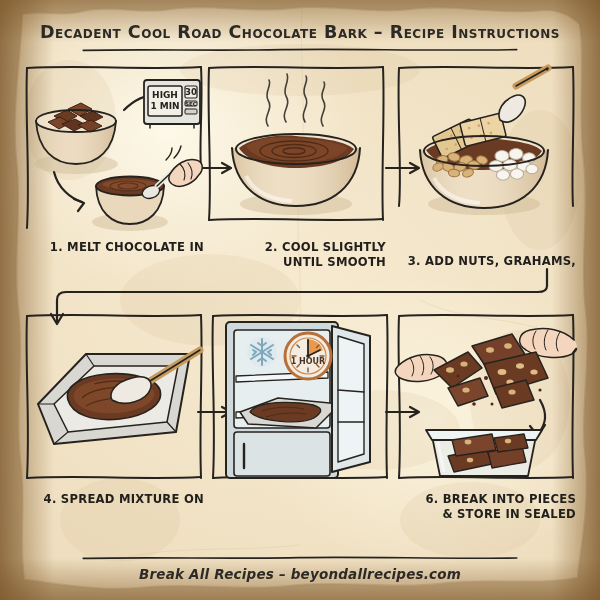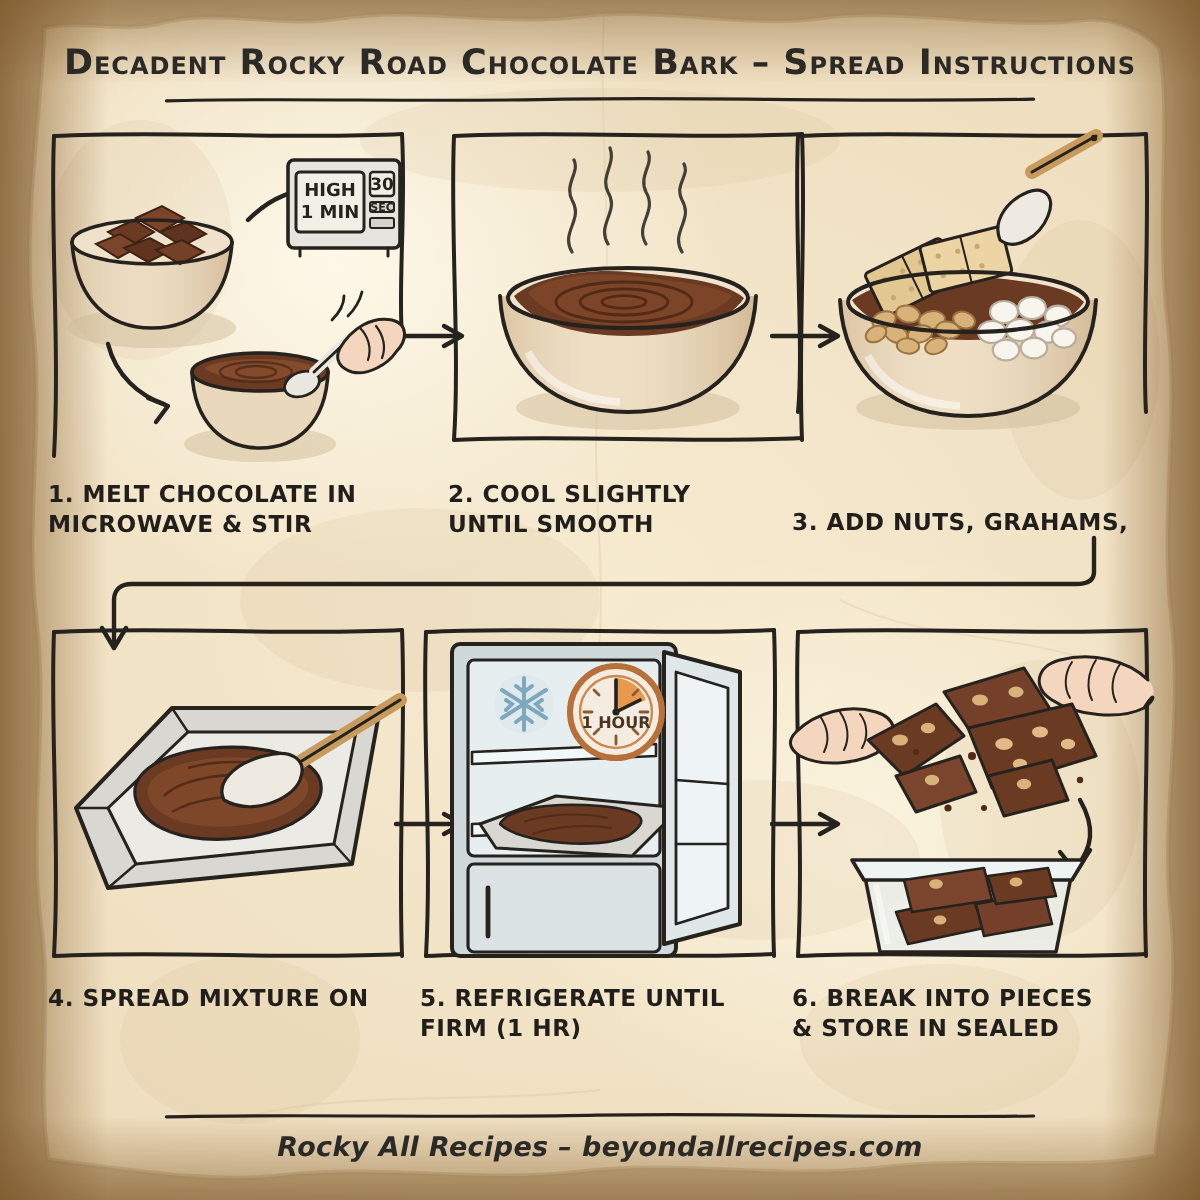--- a/index.html
+++ b/index.html
@@ -43,21 +43,21 @@
     font-size:13.5px;font-style:italic;font-weight:700;color:#2b2a26;
     letter-spacing:.2px;
   }
 
   
   .grid{position:absolute;left:24px;top:64px;width:552px;height:480px;}
   .cell{position:absolute;}
   .art{position:absolute;left:0;top:0;width:100%;}
   .caption{
     position:absolute;left:0;right:0;
-    text-align:left;color:#211f1c;
+    text-align:right;color:#211f1c;
     font-family:"DejaVu Sans",sans-serif;
     font-size:11.6px;font-weight:600;line-height:15px;
     letter-spacing:.25px;
     text-transform:uppercase;
   }
   .caption span{display:block;}
 
   svg{display:block;overflow:visible;}
   .ink{stroke:#26231f;fill:none;stroke-linecap:round;stroke-linejoin:round;}
 </style>
@@ -103,29 +103,29 @@
              C 586 60, 578 110, 584 160 C 590 210, 580 260, 586 310
              C 592 360, 580 410, 586 460 C 590 510, 580 552, 578 578
              C 540 586, 490 578, 440 584 C 390 590, 340 580, 290 586
              C 240 592, 190 582, 140 588 C 100 592, 60 584, 24 580
              C 18 540, 26 500, 20 460 C 14 410, 24 360, 18 310
              C 12 260, 22 210, 16 160 C 11 112, 20 60, 22 14 Z" fill="none" stroke="#a9895a" stroke-width="2.5" opacity=".55"></path>
   </svg>
 
   <div class="edge-dark"></div>
 
-  <div class="title">Decadent Rocky Road Chocolate Bark – Spread Instructions</div>
+  <div class="title">Decadent Cool Road Chocolate Bark – Recipe Instructions</div>
   <svg class="title-rule" width="544" height="5" viewBox="0 0 544 5">
     <path class="ink" d="M1 3 C 80 1, 160 4, 250 2 C 340 0.5, 430 4, 543 2" stroke-width="2"></path>
   </svg>
 
   <svg class="footer-rule" width="544" height="5" viewBox="0 0 544 5">
     <path class="ink" d="M1 3 C 90 1, 180 4, 270 2 C 360 0.5, 450 4, 543 2.5" stroke-width="2"></path>
   </svg>
-  <div class="footer">Rocky All Recipes – beyondallrecipes.com</div>
+  <div class="footer">Break All Recipes – beyondallrecipes.com</div>
 
   <div class="grid">
 
     <svg style="position:absolute;left:0;top:0;" width="552" height="480" viewBox="0 0 552 480">
       <g class="ink" stroke-width="2.2">
 
         <g>
           <path d="M174 104 L206 104"></path>
           <path d="M198 99 L207 104 L198 109"></path>
         </g>
@@ -246,25 +246,24 @@
         <defs>
           <linearGradient id="bowlGrad1" x1="0" y1="0" x2="1" y2="0">
             <stop offset="0" stop-color="#d8c29f" stop-opacity=".7"></stop>
             <stop offset=".45" stop-color="#f4e9d6" stop-opacity=".2"></stop>
             <stop offset="1" stop-color="#c9ae87" stop-opacity=".65"></stop>
           </linearGradient>
         </defs>
       </svg>
       <div class="caption" style="top:176px;">
         <span>1. Melt chocolate in</span>
-        <span>microwave &amp; stir</span>
       </div>
     </div>
 
-    <div class="cell" style="left:200px;top:0;width:180px;height:232px;">
+    <div class="cell" style="left:182px;top:0;width:180px;height:232px;">
       <svg class="art" height="168" viewBox="0 0 180 168">
         <path class="ink" d="M3 4 C 60 1, 120 6, 177 3" stroke-width="2"></path>
         <path class="ink" d="M3 4 C 1 50, 6 110, 3 156" stroke-width="2"></path>
         <path class="ink" d="M177 3 C 179 50, 175 110, 177 156" stroke-width="2"></path>
         <path class="ink" d="M3 156 C 60 153, 120 158, 177 155" stroke-width="2"></path>
 
         <g class="ink" stroke-width="1.6" opacity=".85">
           <path d="M62 62 C 56 52, 68 46, 62 36 C 58 28, 66 22, 63 16"></path>
           <path d="M80 58 C 74 48, 86 42, 80 32 C 76 24, 84 18, 81 10"></path>
           <path d="M99 58 C 93 48, 105 42, 99 32 C 95 24, 103 18, 100 12"></path>
@@ -510,24 +509,20 @@
               <path d="M109 55 L106.5 52.5"></path>
             <path d="M87 55 L89.5 52.5"></path>
               <path d="M87 33 L89.5 35.5"></path>
           </g>
           <path class="ink" d="M98 44 L98 28" stroke-width="1.8"></path>
           <path class="ink" d="M98 44 L110 38" stroke-width="1.8"></path>
           <circle cx="98" cy="44" r="1.8" fill="#26231f"></circle>
           <text x="98" y="52" text-anchor="middle" font-family="DejaVu Sans, sans-serif" font-size="8" font-weight="700" fill="#4a3524">1 HOUR</text>
         </g>
       </svg>
-      <div class="caption" style="top:180px;">
-        <span>5. Refrigerate until</span>
-        <span>firm (1 hr)</span>
-      </div>
     </div>
 
     <div class="cell" style="left:372px;top:248px;width:180px;height:232px;">
       <svg class="art" height="172" viewBox="0 0 180 172">
         <path class="ink" d="M3 4 C 60 1, 120 6, 177 3" stroke-width="2"></path>
         <path class="ink" d="M3 4 C 1 50, 6 110, 3 166" stroke-width="2"></path>
         <path class="ink" d="M177 3 C 179 50, 175 110, 177 166" stroke-width="2"></path>
         <path class="ink" d="M3 166 C 60 163, 120 168, 177 165" stroke-width="2"></path>
 
         <g>

